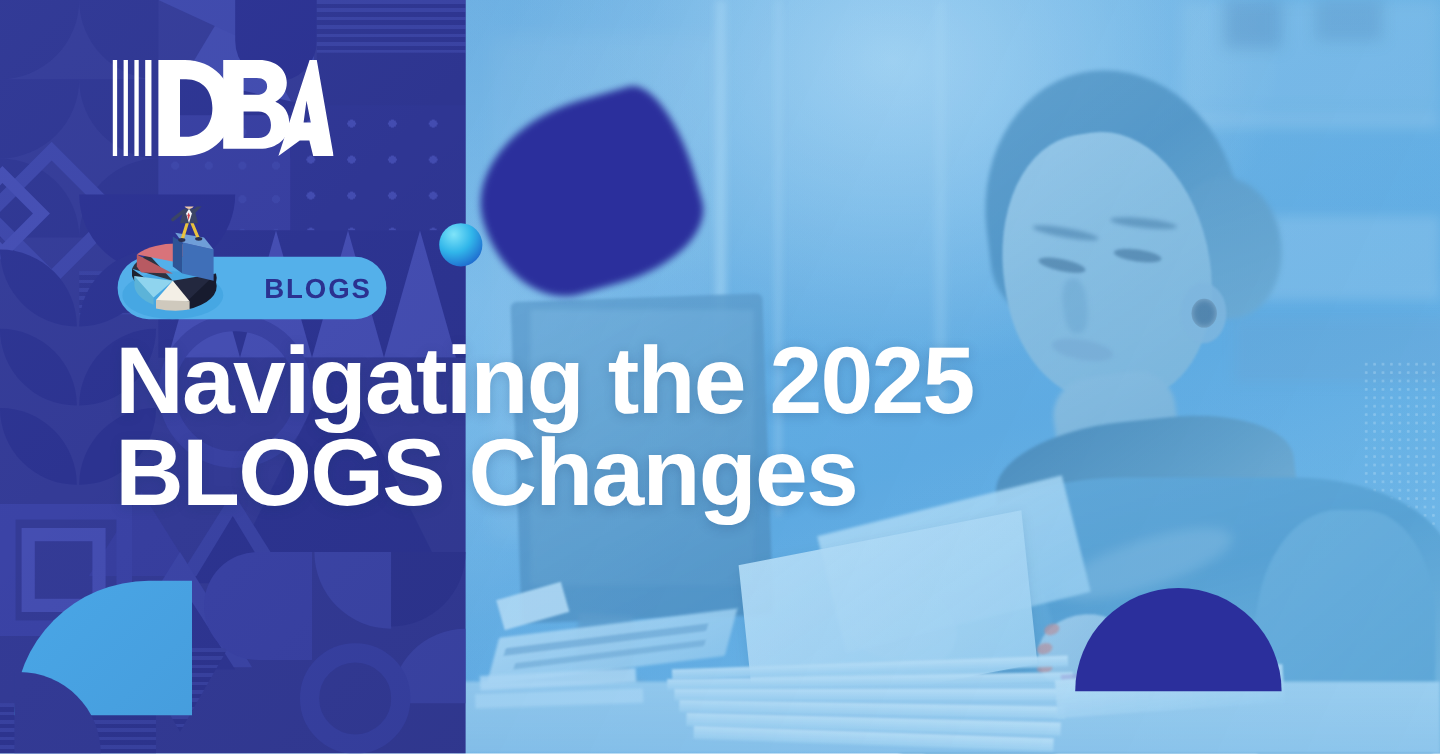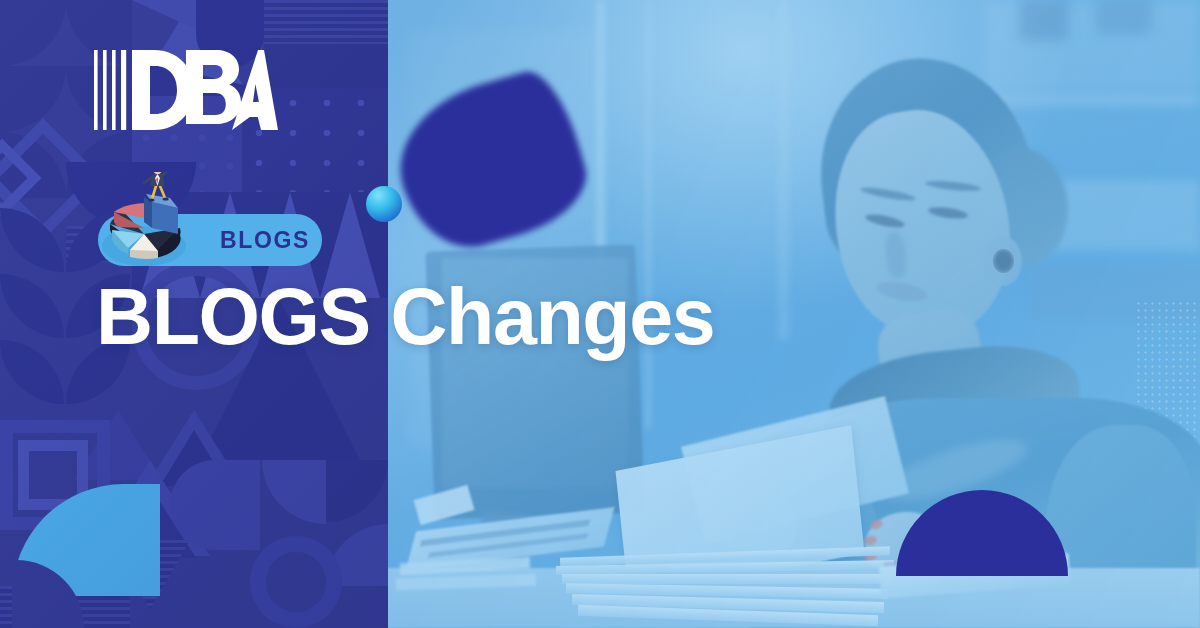--- a/index.html
+++ b/index.html
@@ -492,16 +492,17 @@
         </g>
       </svg>
     </div>
 
     <div class="badge-label">BLOGS</div>
   </div>
 
   <div class="sphere"></div>
 
   <div class="headline">
+    <span class="ln">Navigating the 2025</span>
     <span class="ln">BLOGS Changes</span>
   </div>
 
 </div>
 
 </body></html>

